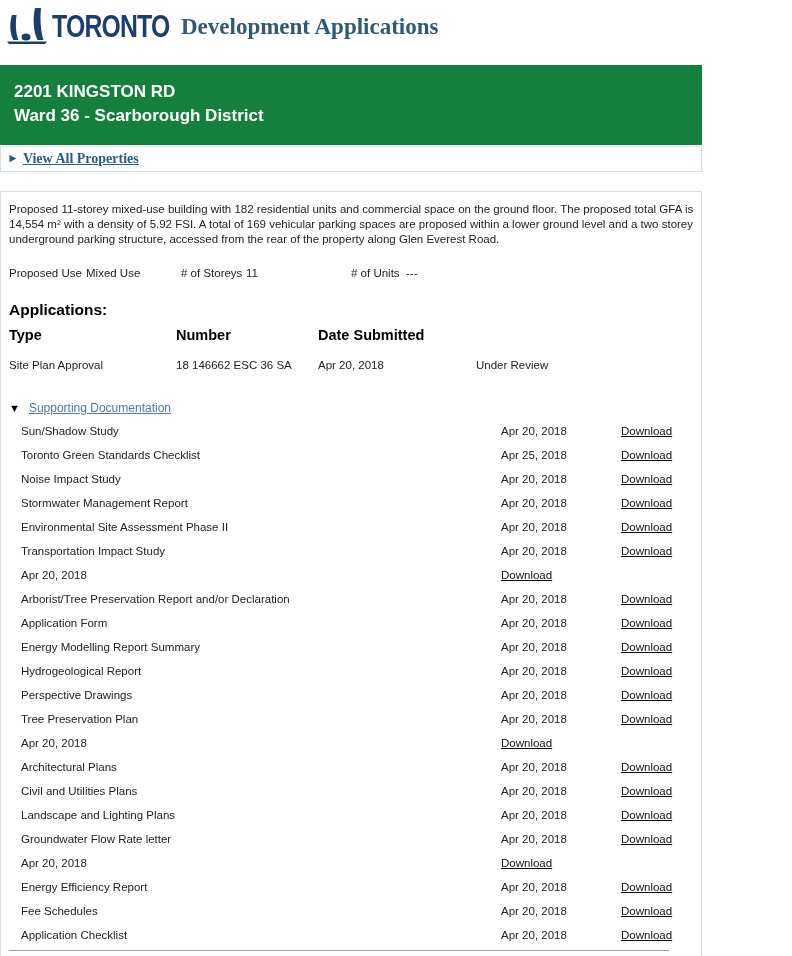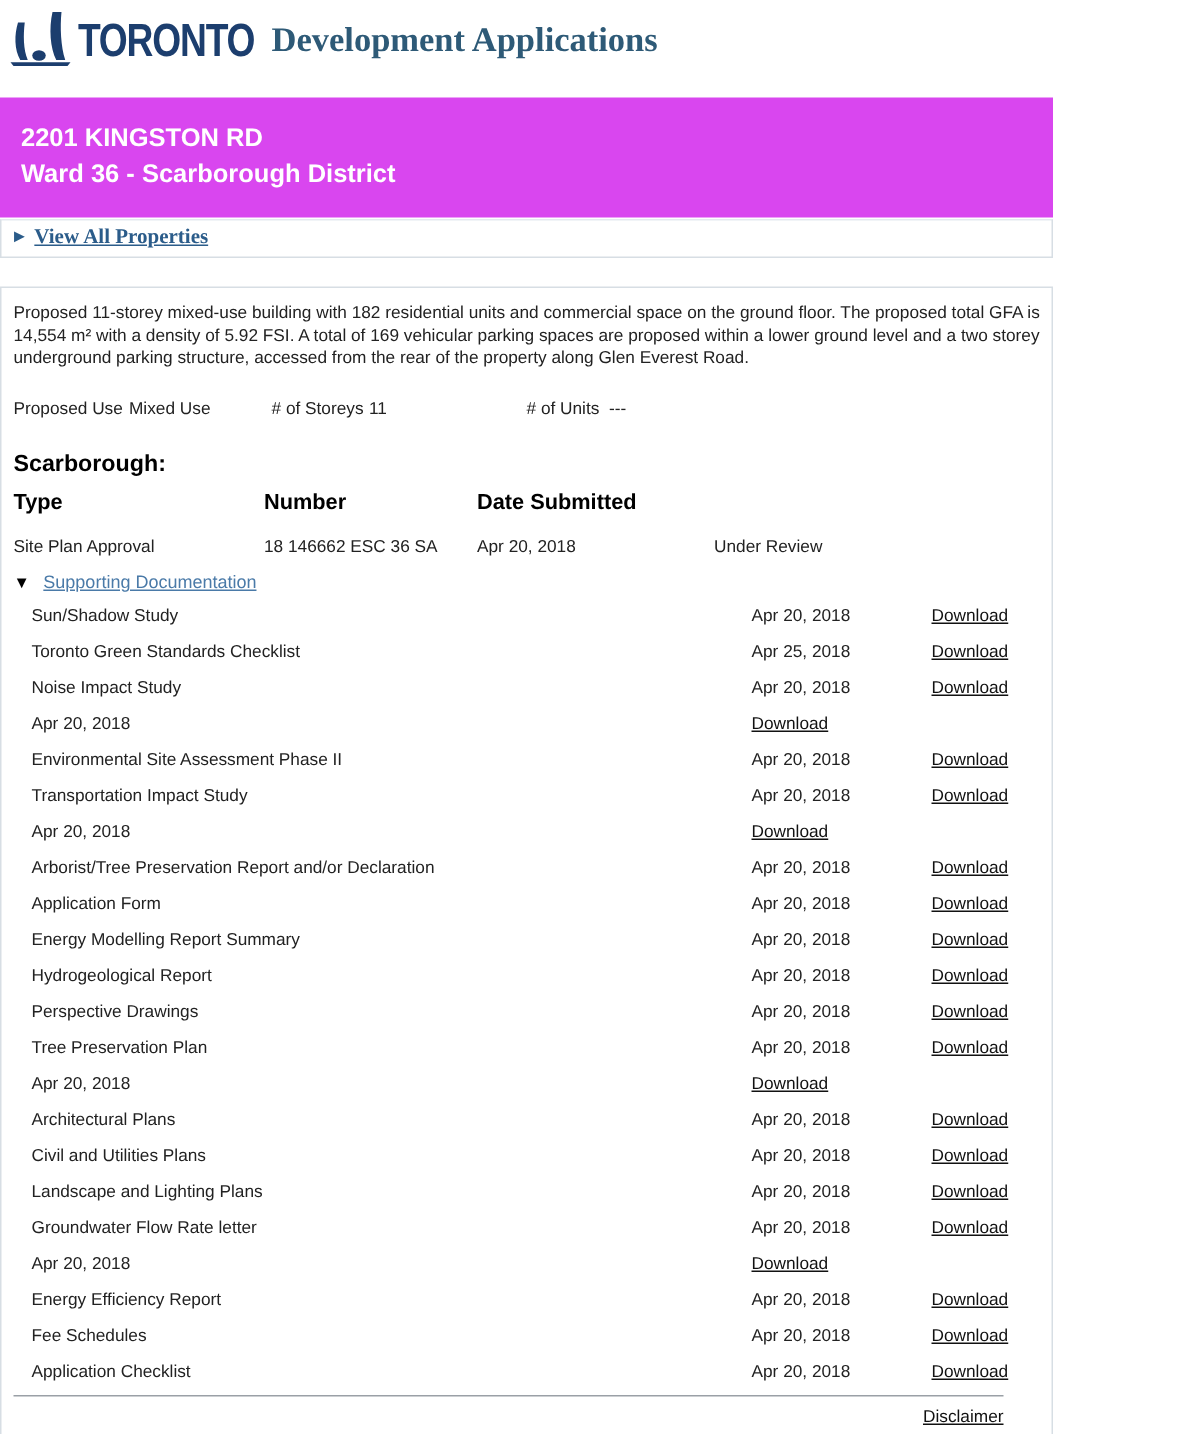--- a/index.html
+++ b/index.html
@@ -17,21 +17,21 @@
     letter-spacing:-1px; transform:scaleX(0.8); transform-origin:left center;
     margin-left:3px; white-space:nowrap;
   }
   .app-title {
     position:absolute; left:181px; top:14px;
     font-family:"Liberation Serif", serif; font-weight:bold;
     font-size:23px; color:#2E5A77;
   }
   
   .banner {
-    width:702px; height:80px; background:#d946ef;
+    width:702px; height:80px; background:#15803d;
     margin-top:3px; padding:15px 10px 0 14px;
   }
   .banner-line { color:#ffffff; font-weight:bold; font-size:17px; line-height:24px; }
   
   .viewall {
     width:702px; border:1px solid #d7dee4; border-top:1px solid #e4eaef;
     padding:2px 8px 4px 6px; margin-top:1px;
   }
   .viewall .arrow { color:#2B5C8A; font-size:12px; vertical-align:1px; }
   .viewall a {
@@ -46,21 +46,21 @@
   .desc { font-size:11.5px; line-height:15px; color:#222; width:686px; }
   .detail-row { position:relative; height:14px; margin-top:20px; font-size:11.5px; }
   .detail-row span { position:absolute; top:0; white-space:nowrap;text-align:center; }
   .dr-use-label { left:0; }  .dr-use-value { left:77px; }
   .dr-st-label  { left:172px; } .dr-st-value { left:237px; }
   .dr-un-label  { left:342px; } .dr-un-value { left:397px; }
   .apps-heading { font-size:15.5px; font-weight:bold; color:#000; margin-top:20px; }
   .grid4 { display:grid; grid-template-columns:167px 142px 158px auto; }
   .table-header { margin-top:8px; font-size:14.5px; font-weight:bold; color:#000; }
   .table-row { margin-top:16px; font-size:11.5px; color:#222; }
-  .supp-toggle { margin-top:4px; padding-top:6px; font-size:12px; }
+  .supp-toggle { margin-top:24px; padding-top:6px; font-size:12px; }
   .supp-toggle .tri { color:#000; font-size:11px; }
   .supp-toggle a { color:#4a7aa8; text-decoration:underline; margin-left:9px; }
   .doc-list { margin-top:4px; }
   .doc-row {
     display:grid; grid-template-columns:480px 120px auto;
     padding-left:12px; height:24px; align-items:center; font-size:11.5px; color:#222;
   }
   .doc-row .dl a { color:#111; text-decoration:underline; }
   hr.sep { border:none; border-top:1px solid #9aa0a6; margin:3px 24px 0 0; }
   .disclaimer { text-align:right; margin:8px 24px 2px 0; font-size:11.5px; }
@@ -97,21 +97,21 @@
 
   <div class="detail-row">
     <span class="dr-use-label">Proposed Use</span>
     <span class="dr-use-value">Mixed Use</span>
     <span class="dr-st-label"># of Storeys</span>
     <span class="dr-st-value">11</span>
     <span class="dr-un-label"># of Units</span>
     <span class="dr-un-value">---</span>
   </div>
 
-  <div class="apps-heading">Scarborough:</div>
+  <div class="apps-heading">Applications:</div>
 
   <div class="grid4 table-header">
     <span>Type</span>
     <span>Number</span>
     <span>Date Submitted</span>
   </div>
 
   <div class="grid4 table-row">
     <span>Site Plan Approval</span>
     <span>18 146662 ESC 36 SA</span>
@@ -137,20 +137,21 @@
         <span class="dl"><a href="#">Download</a></span>
       </div>
 
       <div class="doc-row">
         <span>Noise Impact Study</span>
         <span>Apr 20, 2018</span>
         <span class="dl"><a href="#">Download</a></span>
       </div>
 
       <div class="doc-row">
+        <span>Stormwater Management Report</span>
         <span>Apr 20, 2018</span>
         <span class="dl"><a href="#">Download</a></span>
       </div>
 
       <div class="doc-row">
         <span>Environmental Site Assessment Phase II</span>
         <span>Apr 20, 2018</span>
         <span class="dl"><a href="#">Download</a></span>
       </div>
 

